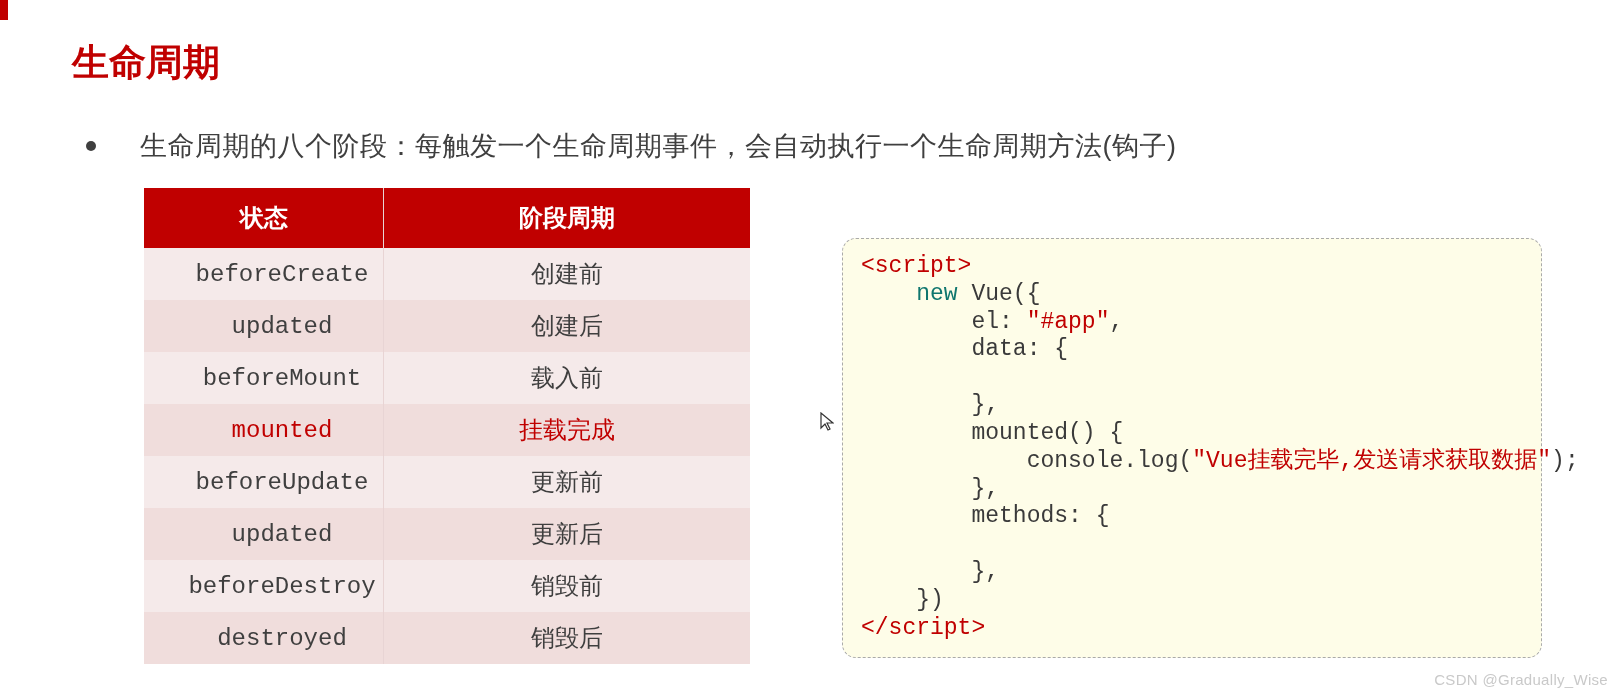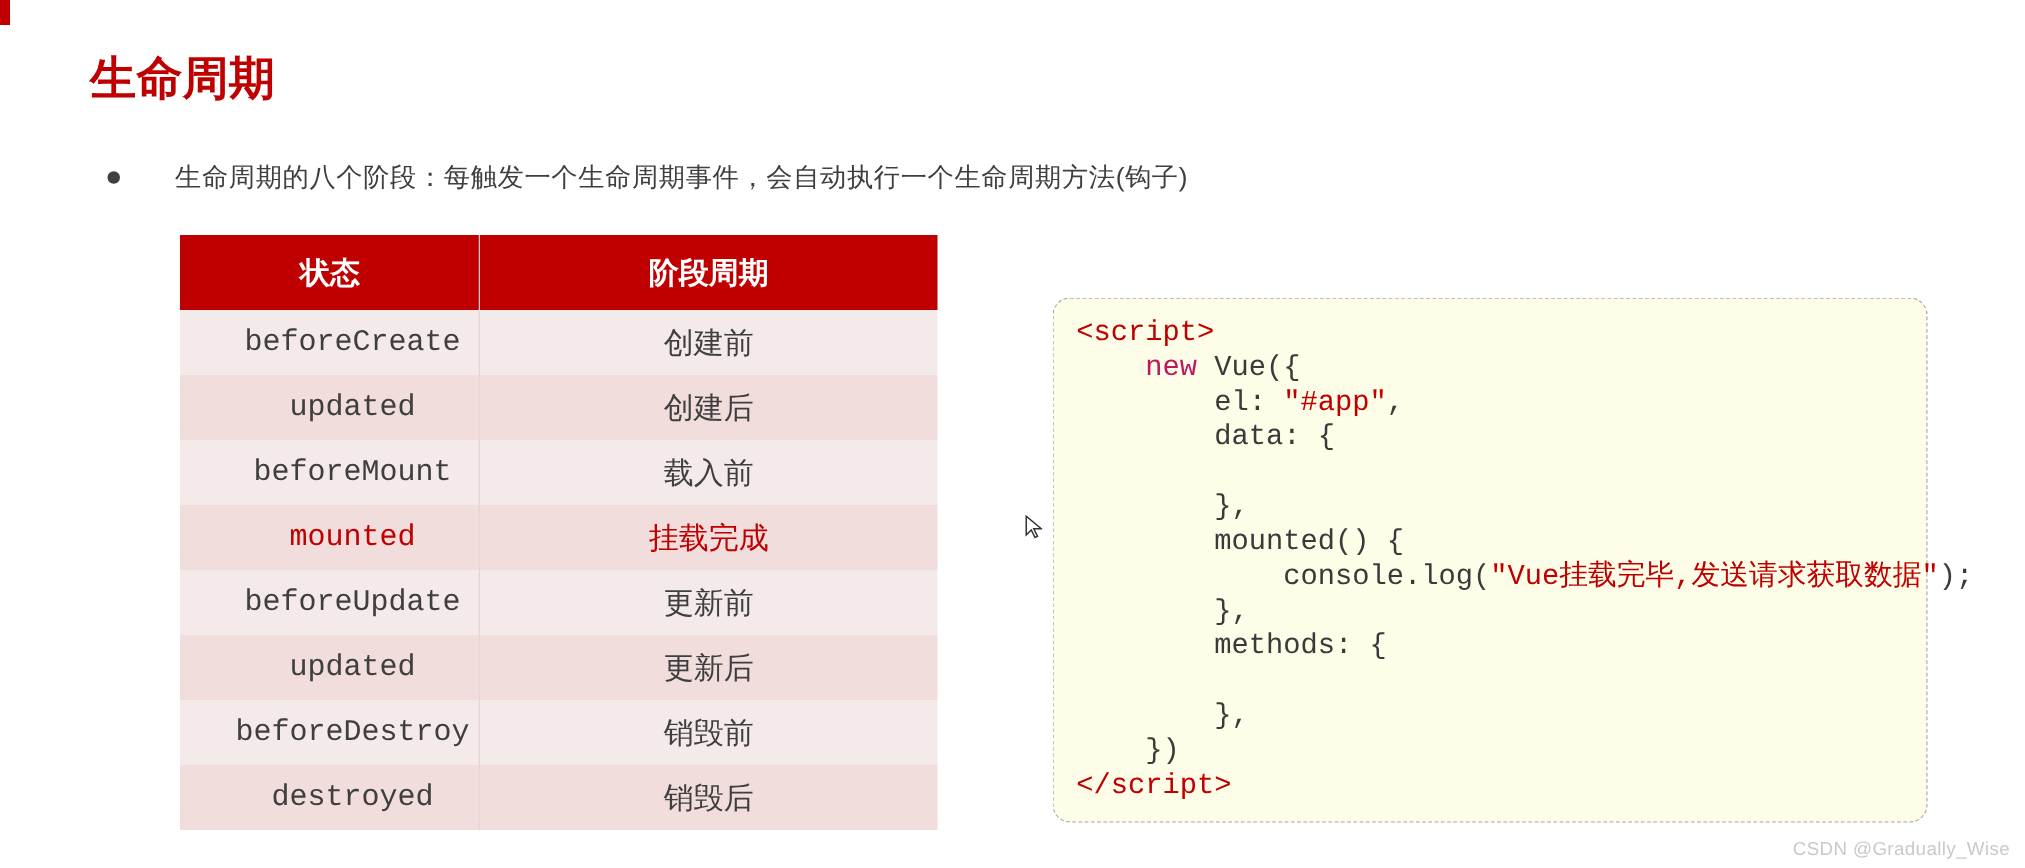--- a/index.html
+++ b/index.html
@@ -36,21 +36,21 @@
     }
     .bullet-dot {
       width: 10px;
       height: 10px;
       border-radius: 50%;
       background: #3f3f3f;
       margin-right: 44px;
       display: inline-block;
     }
     .bullet-text {
-      font-size: 21px;
+      font-size: 27px;
       color: #3f3f3f;
       letter-spacing: 0.5px;
     }
     .table-wrap {
       position: absolute;
       top: 188px;
       left: 144px;
       width: 606px;
     }
     table {
@@ -89,21 +89,21 @@
       background: #fefde8;
       border: 1.5px dashed #aaa;
       border-radius: 14px;
       padding: 14px 18px 14px 18px;
       font-family: Consolas, "Courier New", monospace;
       font-size: 23px;
       line-height: 1.21;
     }
     .code-line { white-space: pre; color: #3a3a3a; }
     .tag { color: #c00000; }
-    .kw { color: #be185d; }
+    .kw { color: #0f766e; }
     .str { color: #c00000; }
     .cursor {
       position: absolute;
       top: 412px;
       left: 820px;
       font-size: 18px;
       color: #222;
     }
     .watermark {
       position: absolute;

